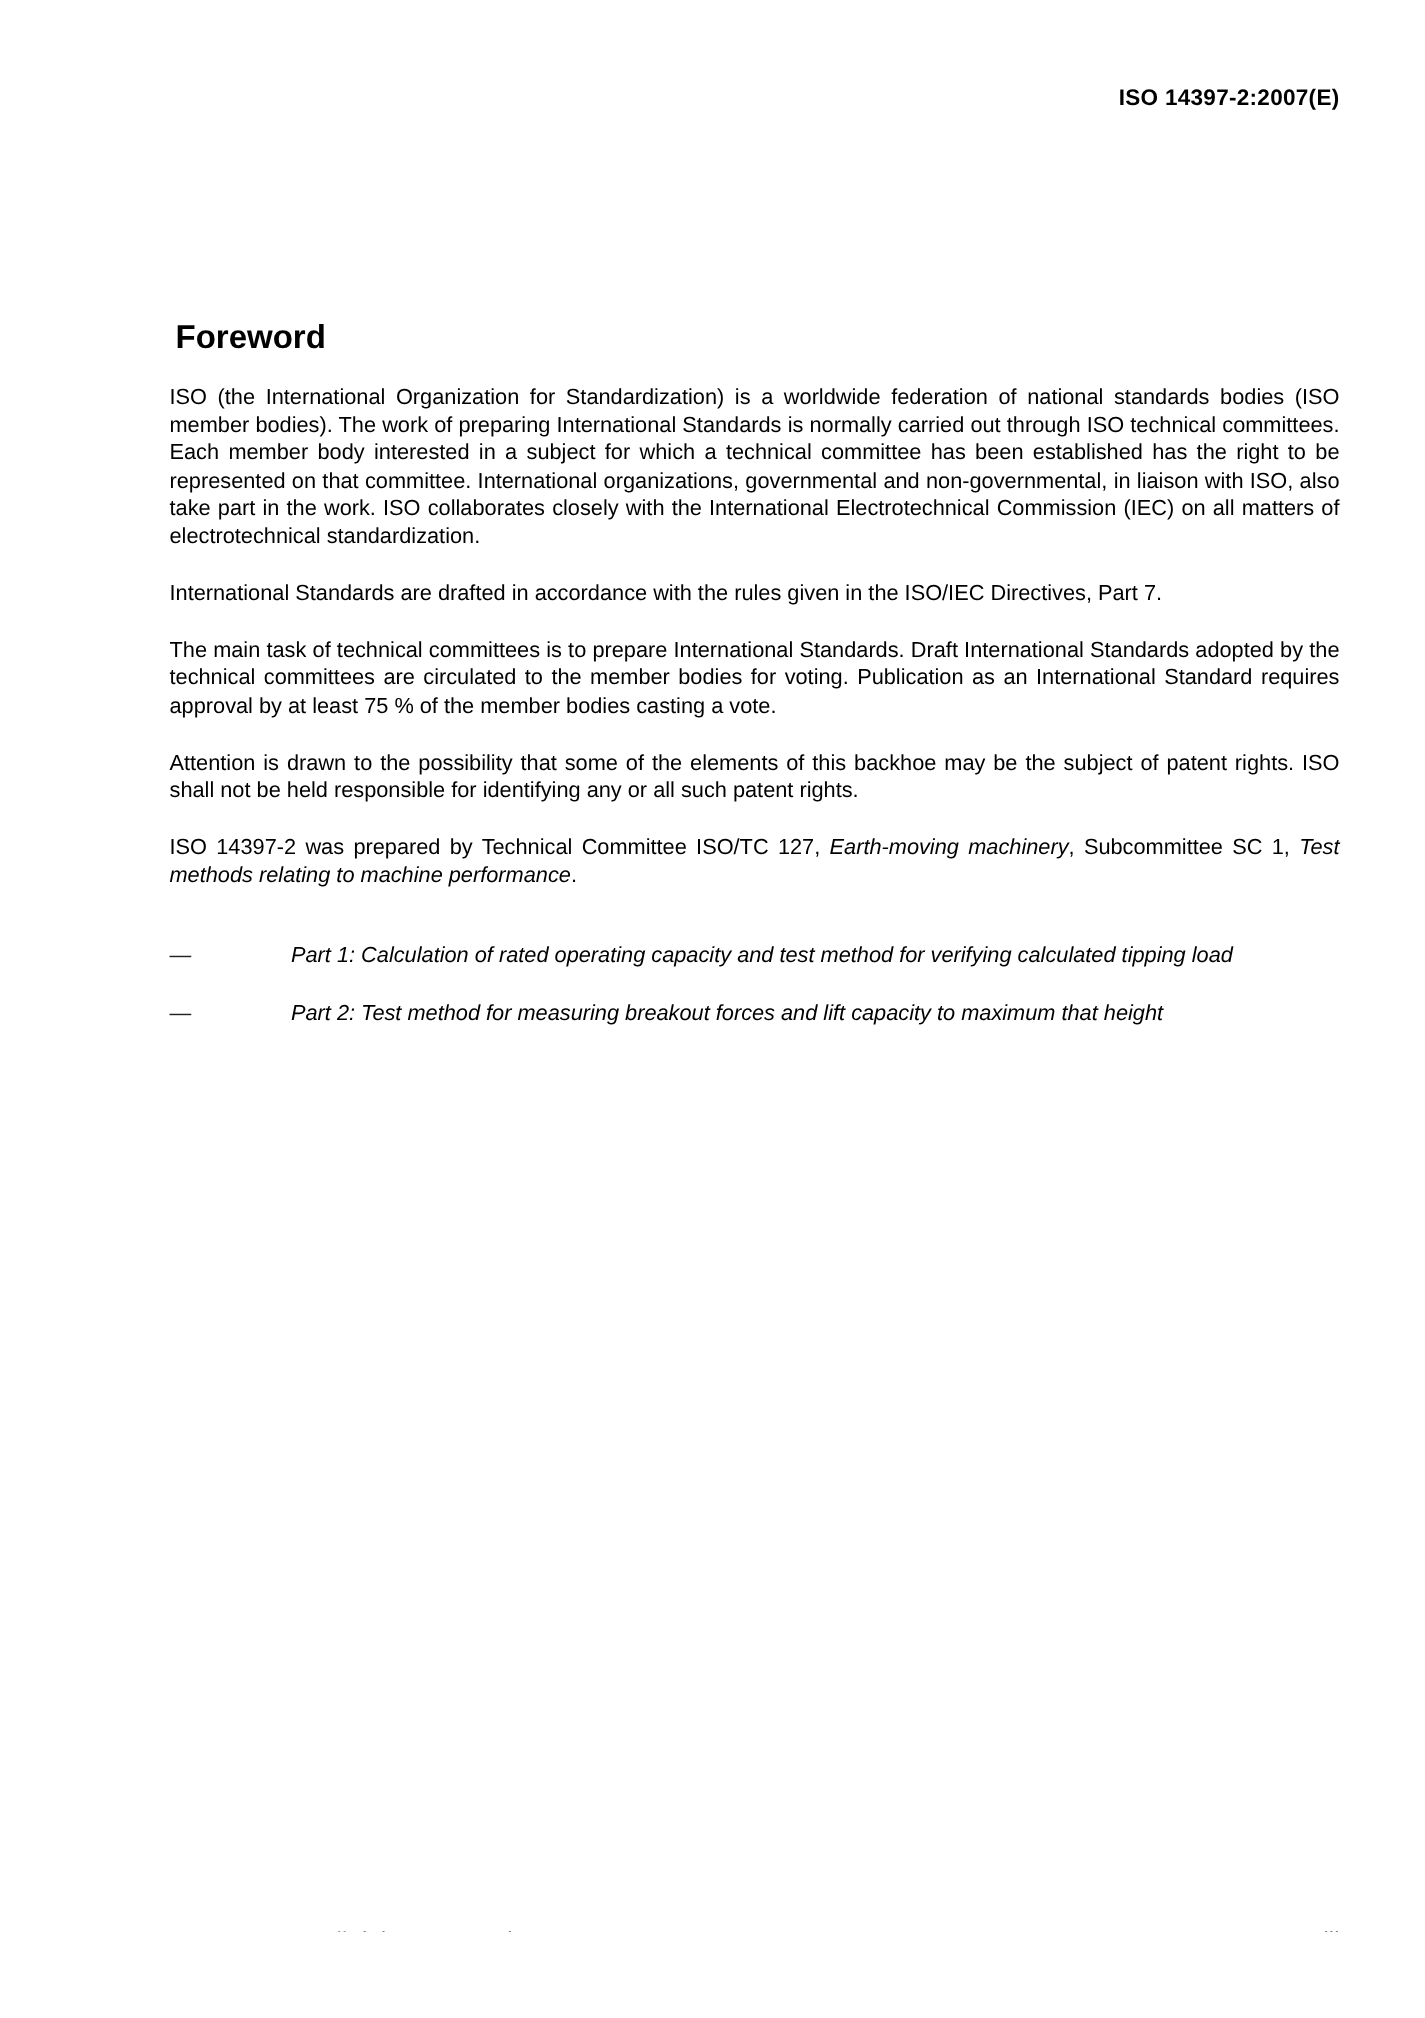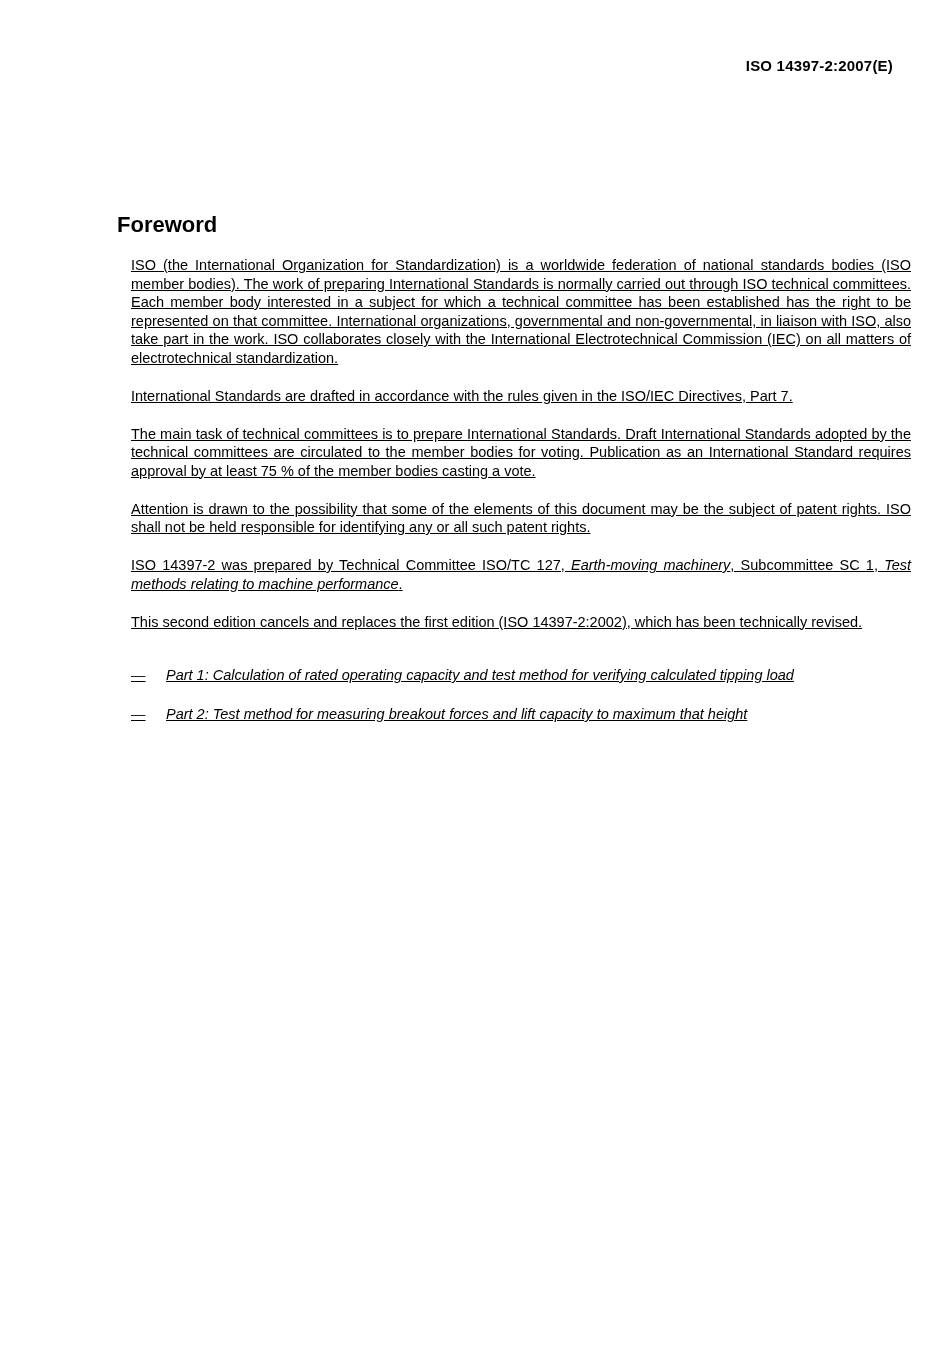--- a/index.html
+++ b/index.html
@@ -30,25 +30,24 @@
     position: absolute;
     top: 208px;
     left: 113px;
     margin: 4px;
     font-size: 22px;
     font-weight: bold;
   }
   .body-text {
     position: absolute;
     top: 256px;
-    left: 131px;
+    left: 113px;
     width: 780px;
     font-size: 14.5px;
     line-height: 18.5px;
-    text-decoration: underline;
   }
   .body-text p {
     margin: 0 0 19.5px 0;
     text-align: justify;
     text-justify: inter-word;
   }
   .body-text p.no-justify {
     text-align: left;
   }
   .it {
@@ -63,20 +62,21 @@
     margin-bottom: 20.5px;
     font-style: italic;
   }
   .dash-marker {
     flex: 0 0 35px;
     font-style: normal;
     color: #222222;
   }
   .dash-text {
     flex: 1 1 auto;
+    margin-left: 46px;
   }
   .page-footer {
     position: absolute;
     top: 1286px;
     left: 113px;
     width: 780px;
     display: flex;
     justify-content: space-between;
     align-items: center;
     font-size: 16px;
@@ -100,30 +100,27 @@
 
     <p class="no-justify">
       <span>International Standards are drafted in accordance with the rules given in the ISO/IEC Directives, Part 7.</span>
     </p>
 
     <p>
       <span>The main task of technical committees is to prepare International Standards. Draft International Standards adopted by the technical committees are circulated to the member bodies for voting. Publication as an International Standard requires approval by at least 75 % of the member bodies casting a vote.</span>
     </p>
 
     <p>
-      <span>Attention is drawn to the possibility that some of the elements of this document may be the subject of patent rights. ISO shall not be held responsible for identifying any or all such patent rights.</span>
+      <span>Attention is drawn to the possibility that some of the elements of this backhoe may be the subject of patent rights. ISO shall not be held responsible for identifying any or all such patent rights.</span>
     </p>
 
     <p>
       <span>ISO 14397-2 was prepared by Technical Committee ISO/TC 127, </span><span class="it">Earth-moving machinery</span><span>, Subcommittee SC 1, </span><span class="it">Test methods relating to machine performance</span><span>.</span>
     </p>
 
-    <p>
-      <span>This second edition cancels and replaces the first edition (ISO 14397-2:2002), which has been technically revised.</span>
-    </p>
 
 
     <div class="dash-list">
       <div class="dash-item">
         <span class="dash-marker">—</span>
         <span class="dash-text">Part 1: Calculation of rated operating capacity and test method for verifying calculated tipping load</span>
       </div>
       <div class="dash-item">
         <span class="dash-marker">—</span>
         <span class="dash-text">Part 2: Test method for measuring breakout forces and lift capacity to maximum that height</span>

